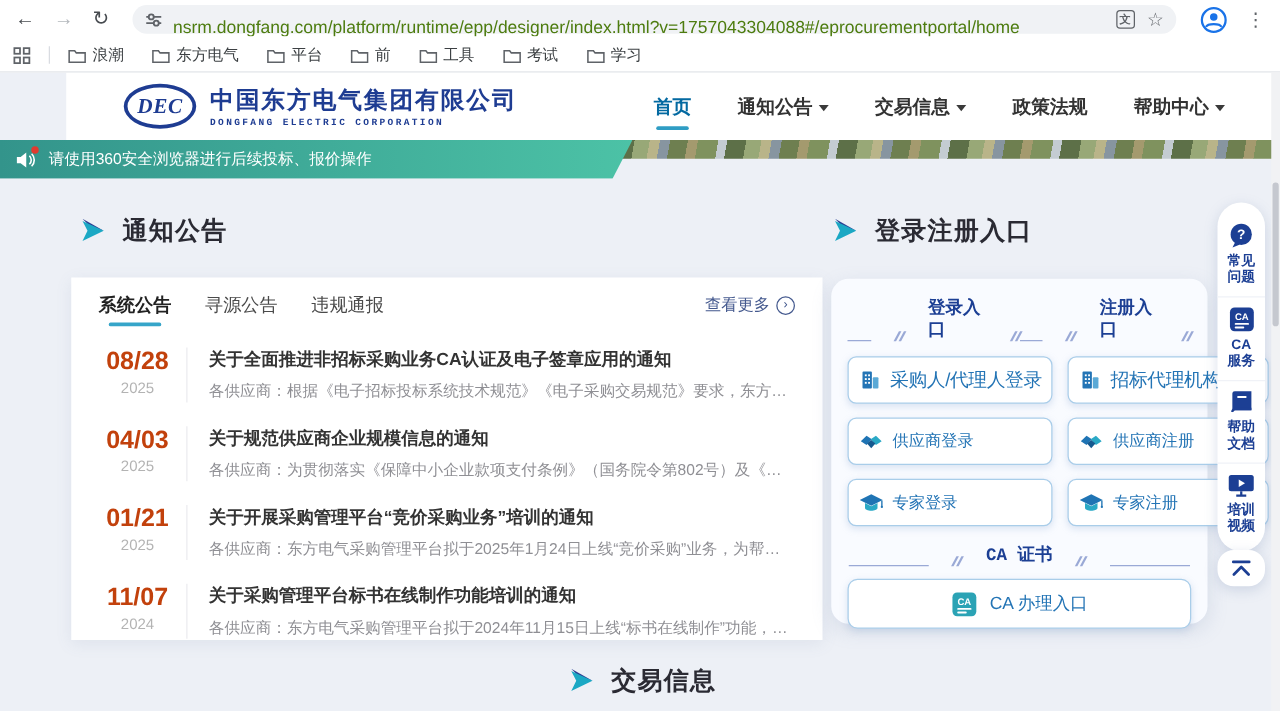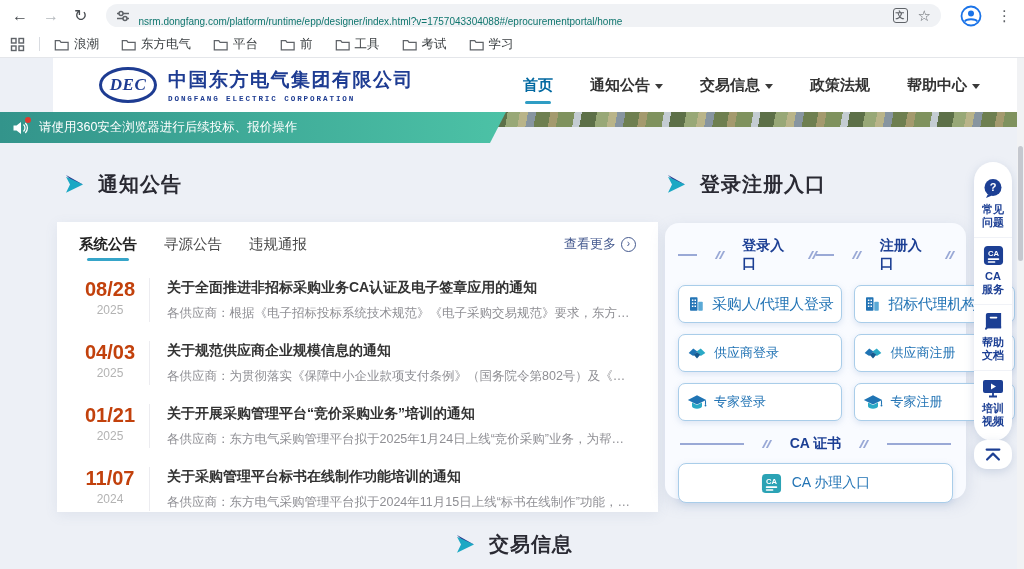--- a/index.html
+++ b/index.html
@@ -5,21 +5,21 @@
   * { margin:0; padding:0; box-sizing:border-box; }
   body { font-family:"Liberation Sans","DejaVu Sans",sans-serif; }
   .screen { position:relative; width:1024px; height:569px; background:#edf0f6; overflow:hidden; }
 
   
   .browser { position:absolute; top:0; left:0; right:0; height:58px; background:#fff; z-index:30; }
   .toolbar { height:31px; display:flex; align-items:center; padding:0 12px; gap:15px; }
   .navbtn { font-size:16px; color:#474b50; line-height:1; cursor:pointer; }
   .navbtn.disabled { color:#b4b8bd; }
   .omnibox { flex:1; height:23px; background:#f0f2f5; border-radius:12px; display:flex; align-items:center; padding:0 10px; gap:8px; margin:0 4px; }
-  .url-text { font-size:10px; color:#0f766e; white-space:nowrap; overflow:hidden; flex:1;margin-top:11px; }
+  .url-text { font-size:14px; color:#4d7c0f; white-space:nowrap; overflow:hidden; flex:1;margin-top:11px; }
   .omni-right { display:flex; align-items:center; gap:10px; }
   .tr-icon { width:15px; height:15px; border:1.5px solid #5f6368; border-radius:3px; font-size:9px; color:#5f6368; display:flex; align-items:center; justify-content:center; font-weight:700; }
   .star { font-size:15px; color:#5f6368; }
   .dots { font-size:15px; color:#5f6368; letter-spacing:0; }
 
   .bookbar { height:27px; display:flex; align-items:center; padding:0 10px; gap:8px; border-bottom:1px solid #e4e6ea; }
   .bb-sep { width:1px; height:14px; background:#d9dce1; margin:0 6px; }
   .bm { display:flex; align-items:center; gap:5px; margin-right:14px; cursor:pointer; }
   .bm-label { font-size:12.5px; color:#3c4043; }
 
@@ -61,21 +61,21 @@
   .n-date { width:58px; text-align:center; flex:none; }
   .n-md { font-size:20px; font-weight:700; color:#c2410c; }
   .n-yr { font-size:12px; color:#b3b3b3; margin-top:2px; }
   .n-body { border-left:1px solid #ececf0; padding-left:17px; margin-left:10px; flex:1; min-width:0; }
   .n-title { font-size:14px; font-weight:700; color:#333; white-space:nowrap; overflow:hidden; text-overflow:ellipsis; margin-top:1px; }
   .n-sum { font-size:12.5px; color:#8f8f94; margin-top:8px; white-space:nowrap; overflow:hidden; text-overflow:ellipsis; }
 
   
   .login-panel { position:absolute; left:665px; top:223px; width:301px; height:276px; background:#f9fbff; border-radius:14px; box-shadow:0 5px 16px rgba(120,140,180,.20); padding:14px 13px 0; }
   .sub-heads { display:flex; }
-  .deco-head { flex:1; display:flex; align-items:center; justify-content:center; gap:20px; color:#1c3f94; font-weight:700; font-size:14px; }
+  .deco-head { flex:1; display:flex; align-items:flex-end; justify-content:center; gap:20px; color:#1c3f94; font-weight:700; font-size:14px;font-family:Liberation Mono, monospace; }
   .dline { width:22px; height:1.5px; background:#9aa9d6; }
   .dline.long { flex:1; max-width:64px; }
   .slashes { display:flex; gap:2.5px; }
   .slashes b { display:block; width:1.6px; height:8px; background:#9aa9d6; transform:skewX(-28deg); }
   .btn-grid { display:grid; grid-template-columns:1fr 1fr; gap:11px 12px; margin-top:12px; }
   .portal-btn { height:38px; background:#fff; border:1px solid #a9cde9; border-radius:7px; display:flex; align-items:center; padding:0 8px; gap:7px; color:#2374b5; font-size:13px; box-shadow:0 2px 6px rgba(140,170,210,.28); cursor:pointer; white-space:nowrap; }
   .portal-btn.tight { font-size:15px; letter-spacing:-.3px; }
   .ca-head { margin-top:14px; }
   .ca-btn { margin-top:10px; height:40px; background:#fff; border:1px solid #a9cde9; border-radius:8px; display:flex; align-items:center; justify-content:center; gap:10px; color:#2374b5; font-size:14px; box-shadow:0 2px 6px rgba(140,170,210,.28); cursor:pointer; }
 

